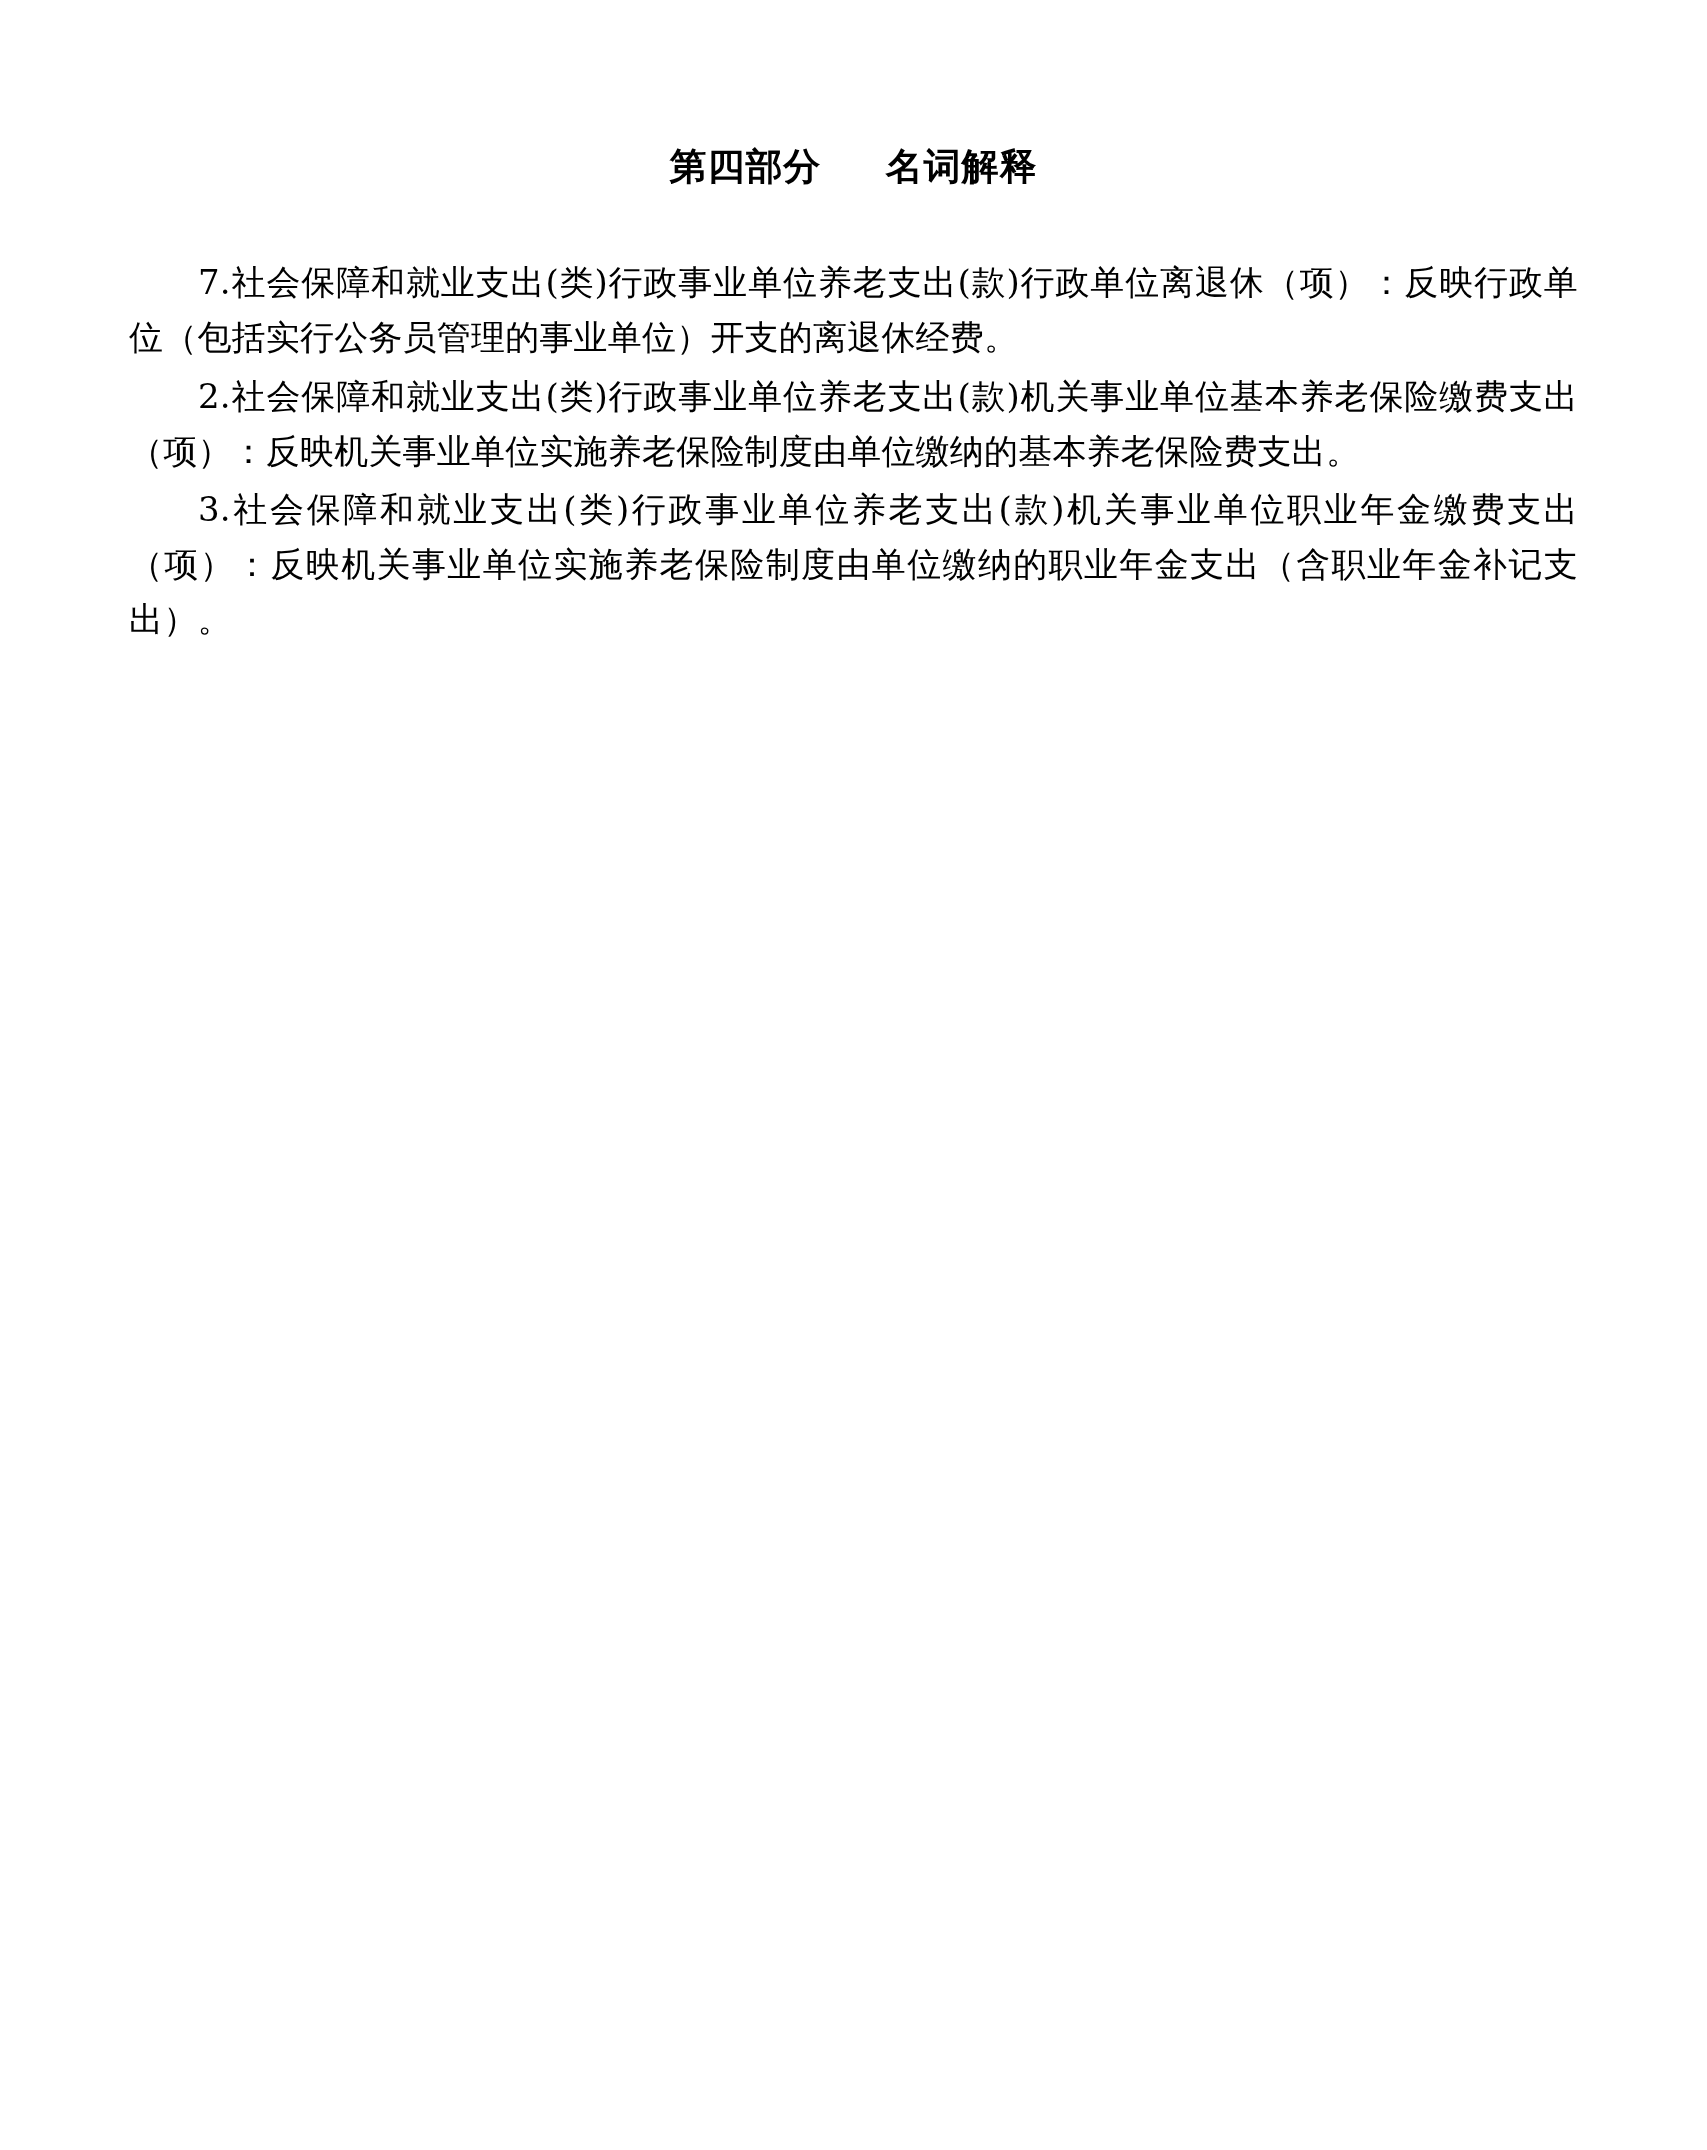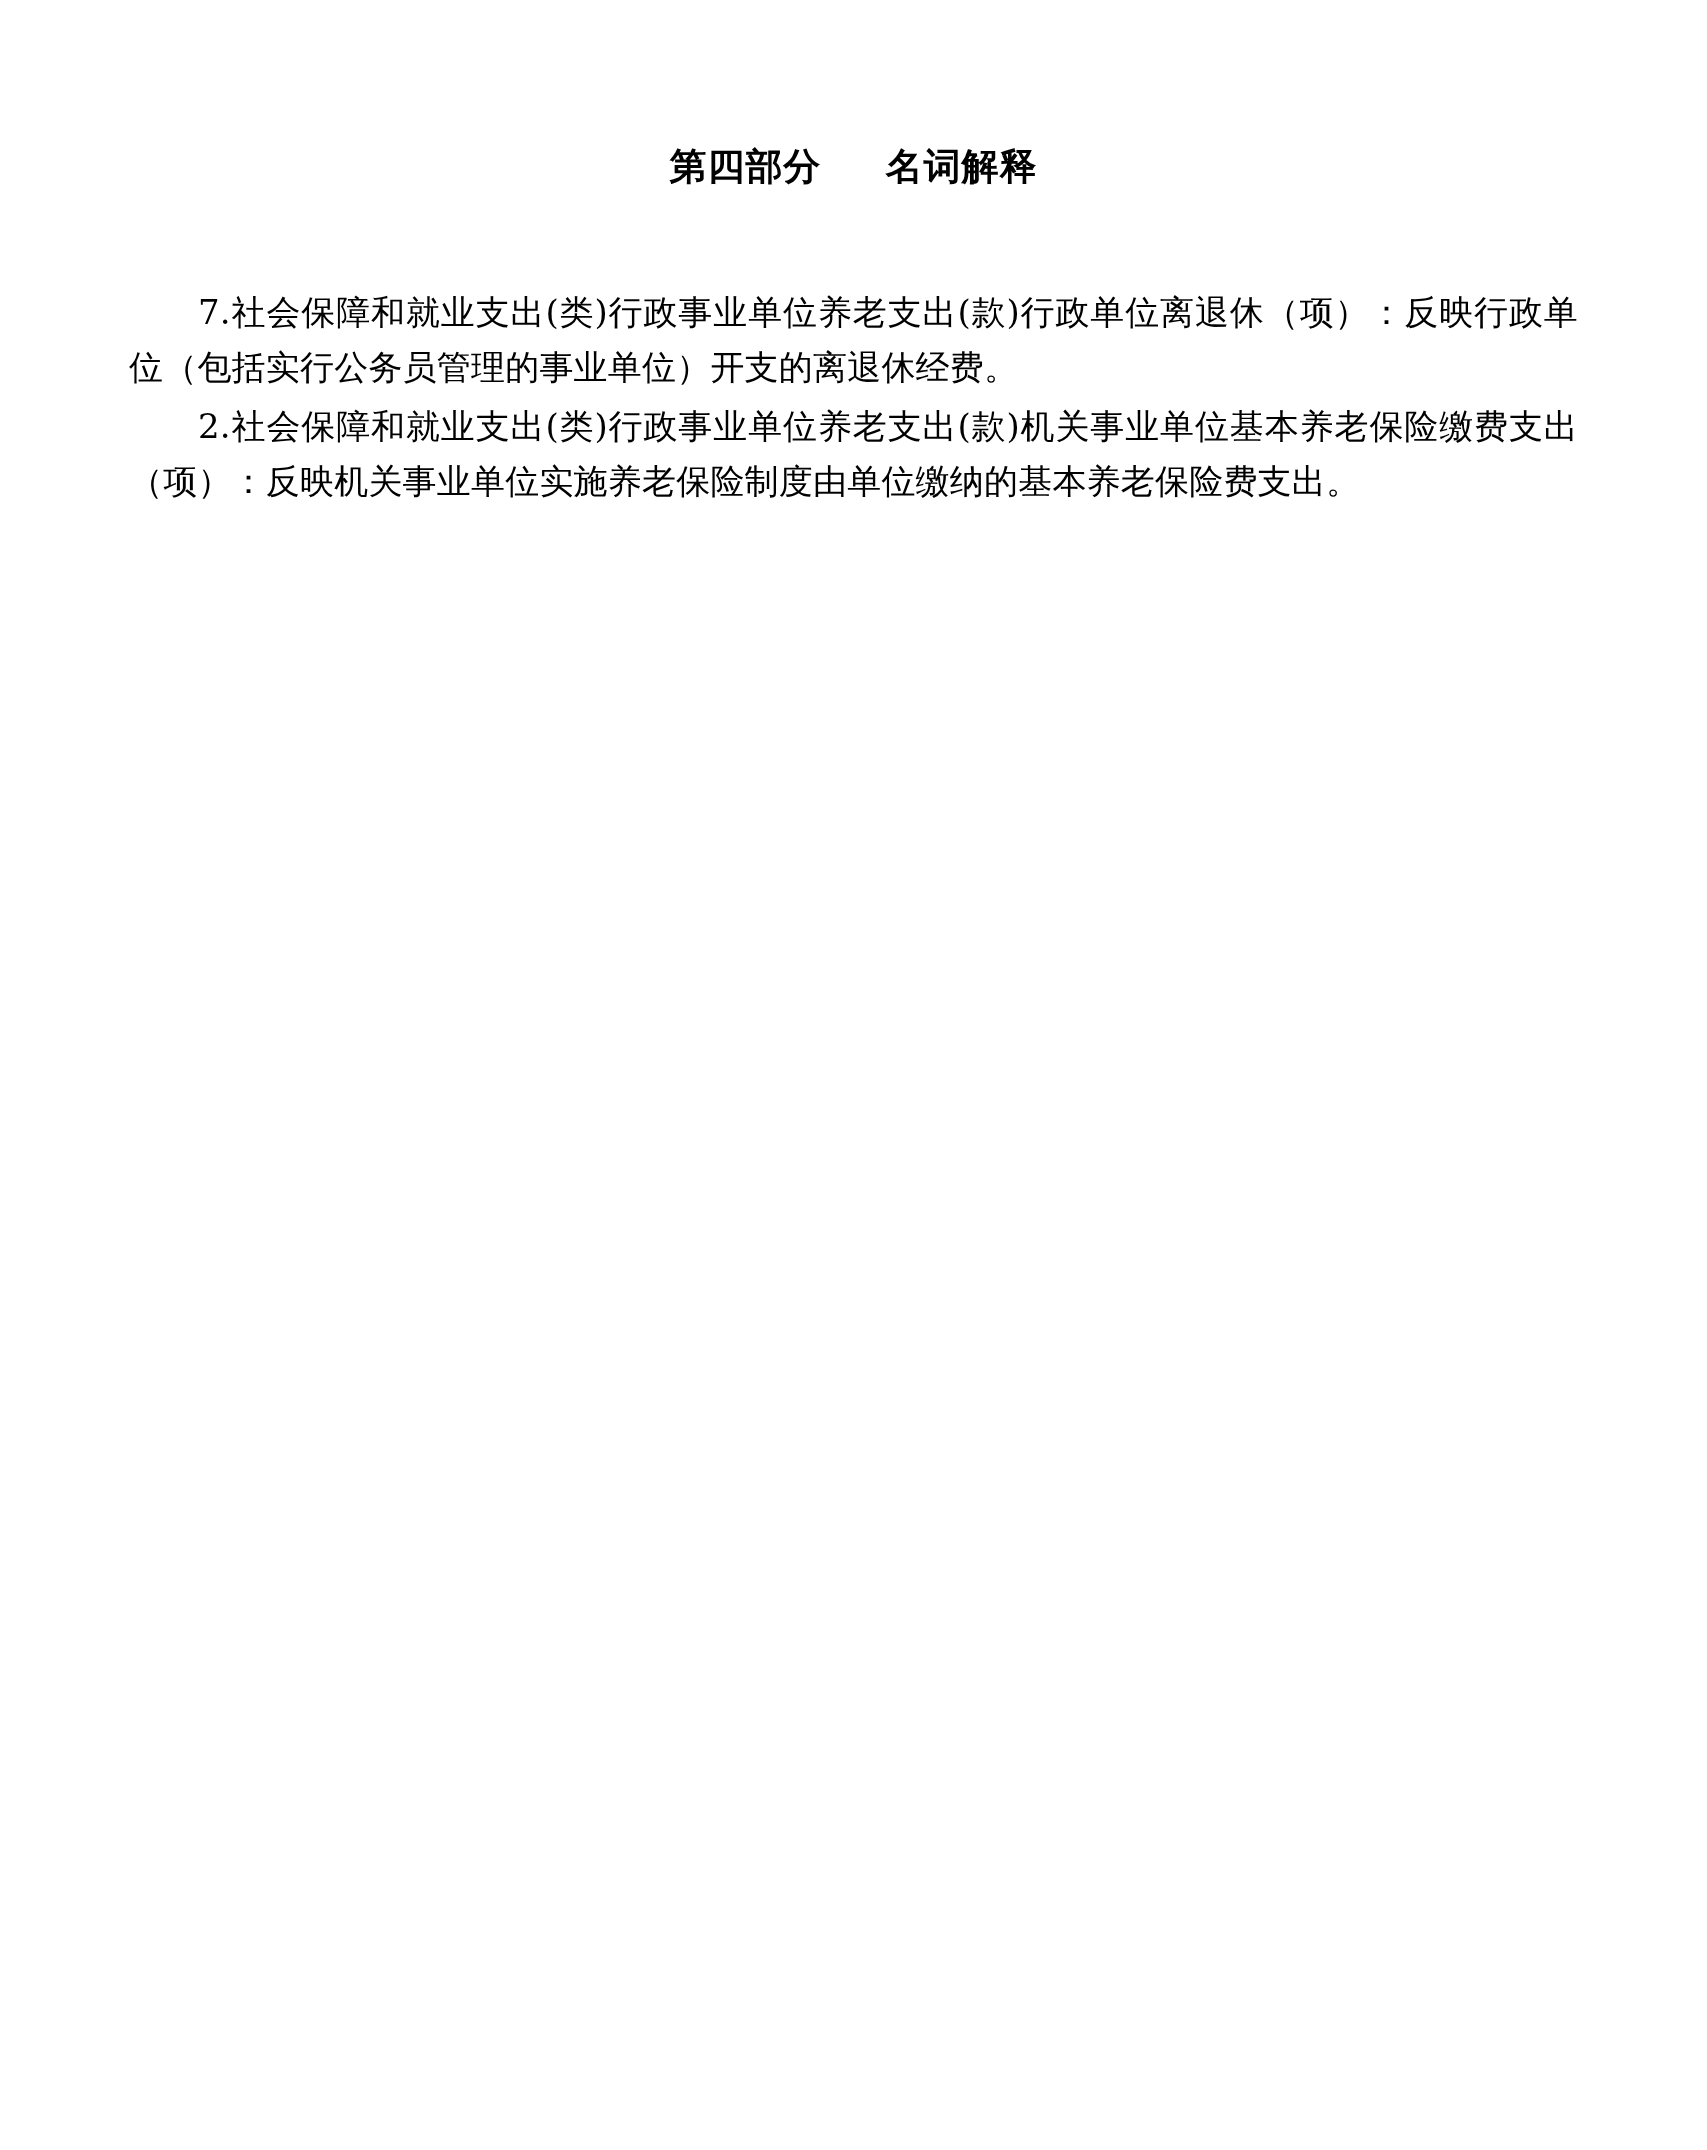--- a/index.html
+++ b/index.html
@@ -20,21 +20,21 @@
     box-sizing: border-box;
     padding: 142px 129px 112px 129px;
     overflow: hidden;
   }
   .doc-title {
     text-align: center;
     font-size: 37px;
     line-height: 1.3;
     font-weight: 700;
     letter-spacing: 0.9px;
-    margin: 0 0 95px 0;
+    margin: 0 0 65px 0;
     font-family: "DejaVu Serif", "Liberation Serif", serif;
   }
   .doc-title .title-gap {
     display: inline-block;
     width: 37px;
   }
   .body-text p {
     margin: 0 0 3.4px 0;
     font-size: 34px;
     line-height: 1.62;
@@ -52,16 +52,17 @@
 
   <h1 class="doc-title">
     <span>第四部分</span>
     <span class="title-gap"></span>
     <span>名词解释</span>
   </h1>
 
   <div class="body-text">
     <p>7.社会保障和就业支出(类)行政事业单位养老支出(款)行政单位离退休（项）：反映行政单位（包括实行公务员管理的事业单位）开支的离退休经费。</p>
     <p>2.社会保障和就业支出(类)行政事业单位养老支出(款)机关事业单位基本养老保险缴费支出（项）：反映机关事业单位实施养老保险制度由单位缴纳的基本养老保险费支出。</p>
+    <p>3.社会保障和就业支出(类)行政事业单位养老支出(款)机关事业单位职业年金缴费支出（项）：反映机关事业单位实施养老保险制度由单位缴纳的职业年金支出（含职业年金补记支出）。</p>
   </div>
 
 </div>
 
 
 </body></html>

